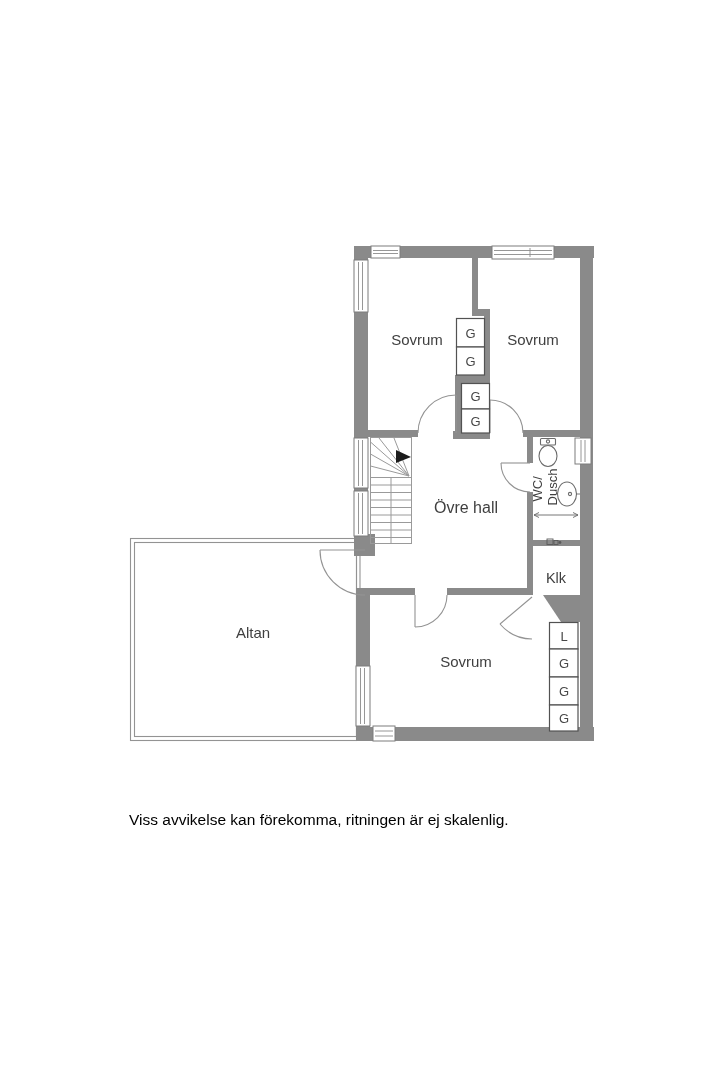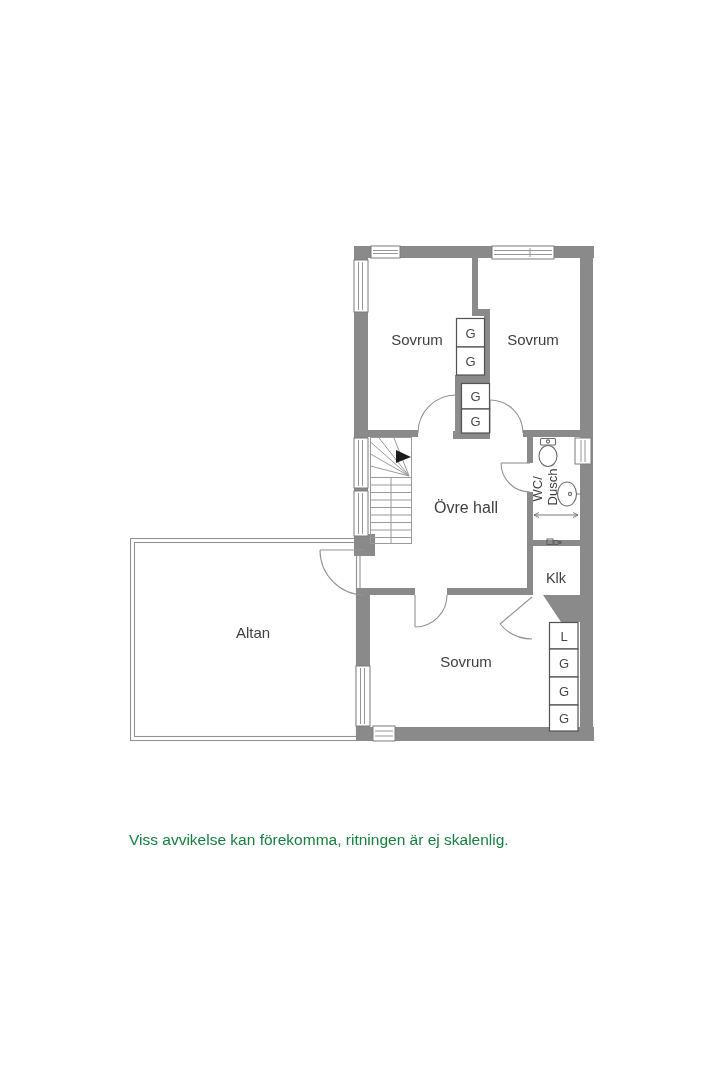--- a/index.html
+++ b/index.html
@@ -15,21 +15,21 @@
   .stair{stroke:#9a9a9a;stroke-width:1;fill:none;}
   .box{fill:#ffffff;stroke:#525252;stroke-width:1.2;}
   .fixture{fill:#ffffff;stroke:#6b6b6b;stroke-width:1.1;}
   .meas{stroke:#666666;stroke-width:0.9;fill:none;}
   .room-label{font-size:15px;fill:#3f3f3f;text-anchor:middle;}
   .hall-label{font-size:16px;fill:#3f3f3f;text-anchor:middle;}
   .klk-label{font-size:14.5px;fill:#3f3f3f;text-anchor:middle;}
   .wc-label{font-size:13px;fill:#3f3f3f;text-anchor:middle;}
   .letter{font-size:13px;fill:#474747;text-anchor:middle;}
   .disclaimer{
-    position:absolute;left:129px;top:811px;font-size:15.5px;color:#15803d;margin-top:20px;
+    position:absolute;left:129px;top:811px;font-size:15.5px;color:#000000;
   }
 </style>
 </head>
 <body>
 
 <svg class="plan-svg" width="720" height="1080" viewBox="0 0 720 1080">
 
   <g>
     <rect class="thin" x="130.5" y="538.5" width="226" height="202"></rect>
     <rect class="thin" x="134.5" y="542.5" width="222" height="194"></rect>

